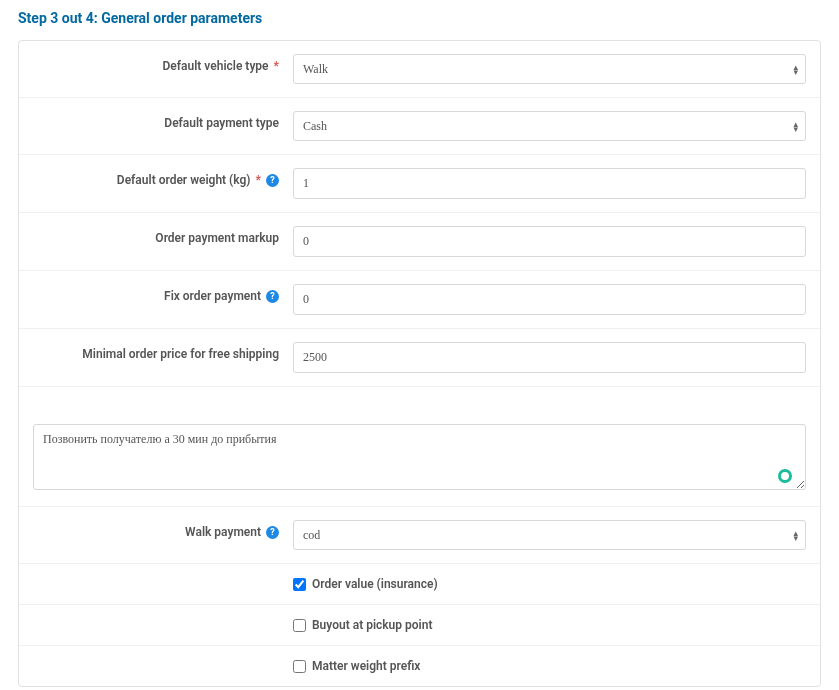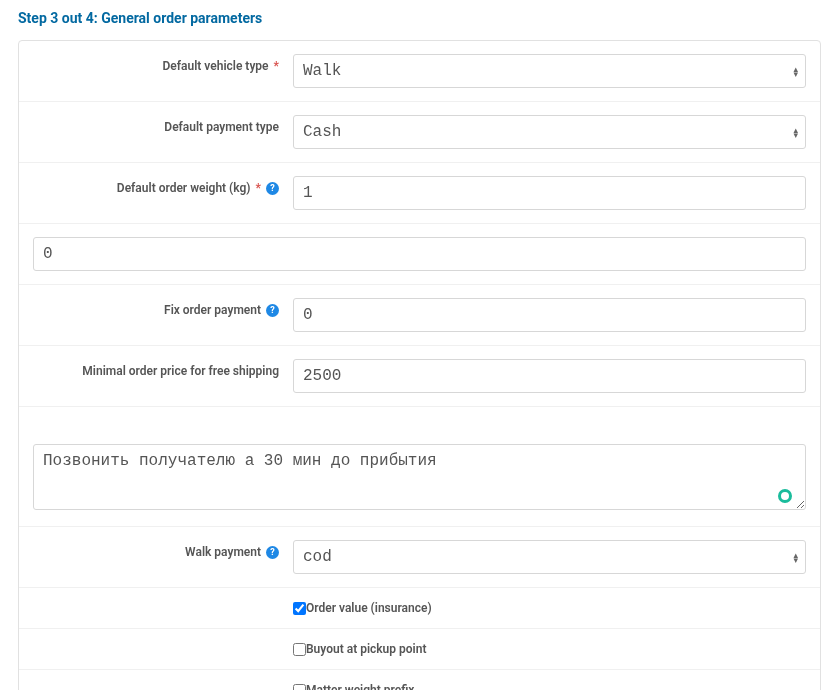--- a/index.html
+++ b/index.html
@@ -68,22 +68,22 @@
     font-weight: 700;
     line-height: 1;
   }
   .select-wrap {
     position: relative;
   }
   select, input[type="text"], textarea {
     width: 100%;
     border: 1px solid #d7d7d7;
     border-radius: 3px;
-    font-size: 16px;
-    font-family: Liberation Mono, monospace;
+    font-size: 12px;
+    font-family: Liberation Serif, serif;
     color: #555;
     background: #fff;
     padding: 7px 9px;
   }
   select {
     appearance: none;
     -webkit-appearance: none;
     -moz-appearance: none;
     padding-right: 26px;
   }
@@ -111,21 +111,21 @@
     bottom: 10px;
     width: 14px;
     height: 14px;
     border-radius: 50%;
     background: #fff;
     border: 3px solid #1abc9c;
   }
   .checkbox-row {
     display: flex;
     align-items: center;
-    gap: 0;
+    gap: 6px;
     font-size: 12px;
     font-weight: 600;
     color: #555;
   }
   .checkbox-row input[type="checkbox"] {
     width: 13px;
     height: 13px;
     margin: 0;
   }
 </style>
@@ -171,20 +171,23 @@
         <span>Default order weight (kg)</span>
         <span class="req">*</span>
         <span class="help-icon">?</span>
       </div>
       <div class="field-col">
         <input type="text" value="1" style="">
       </div>
     </div>
 
     <div class="form-row">
+      <div class="label-col">
+        <span>Order payment markup</span>
+      </div>
       <div class="field-col">
         <input type="text" value="0" style="">
       </div>
     </div>
 
 
     <div class="form-row">
       <div class="label-col">
         <span>Fix order payment</span>
         <span class="help-icon">?</span>

